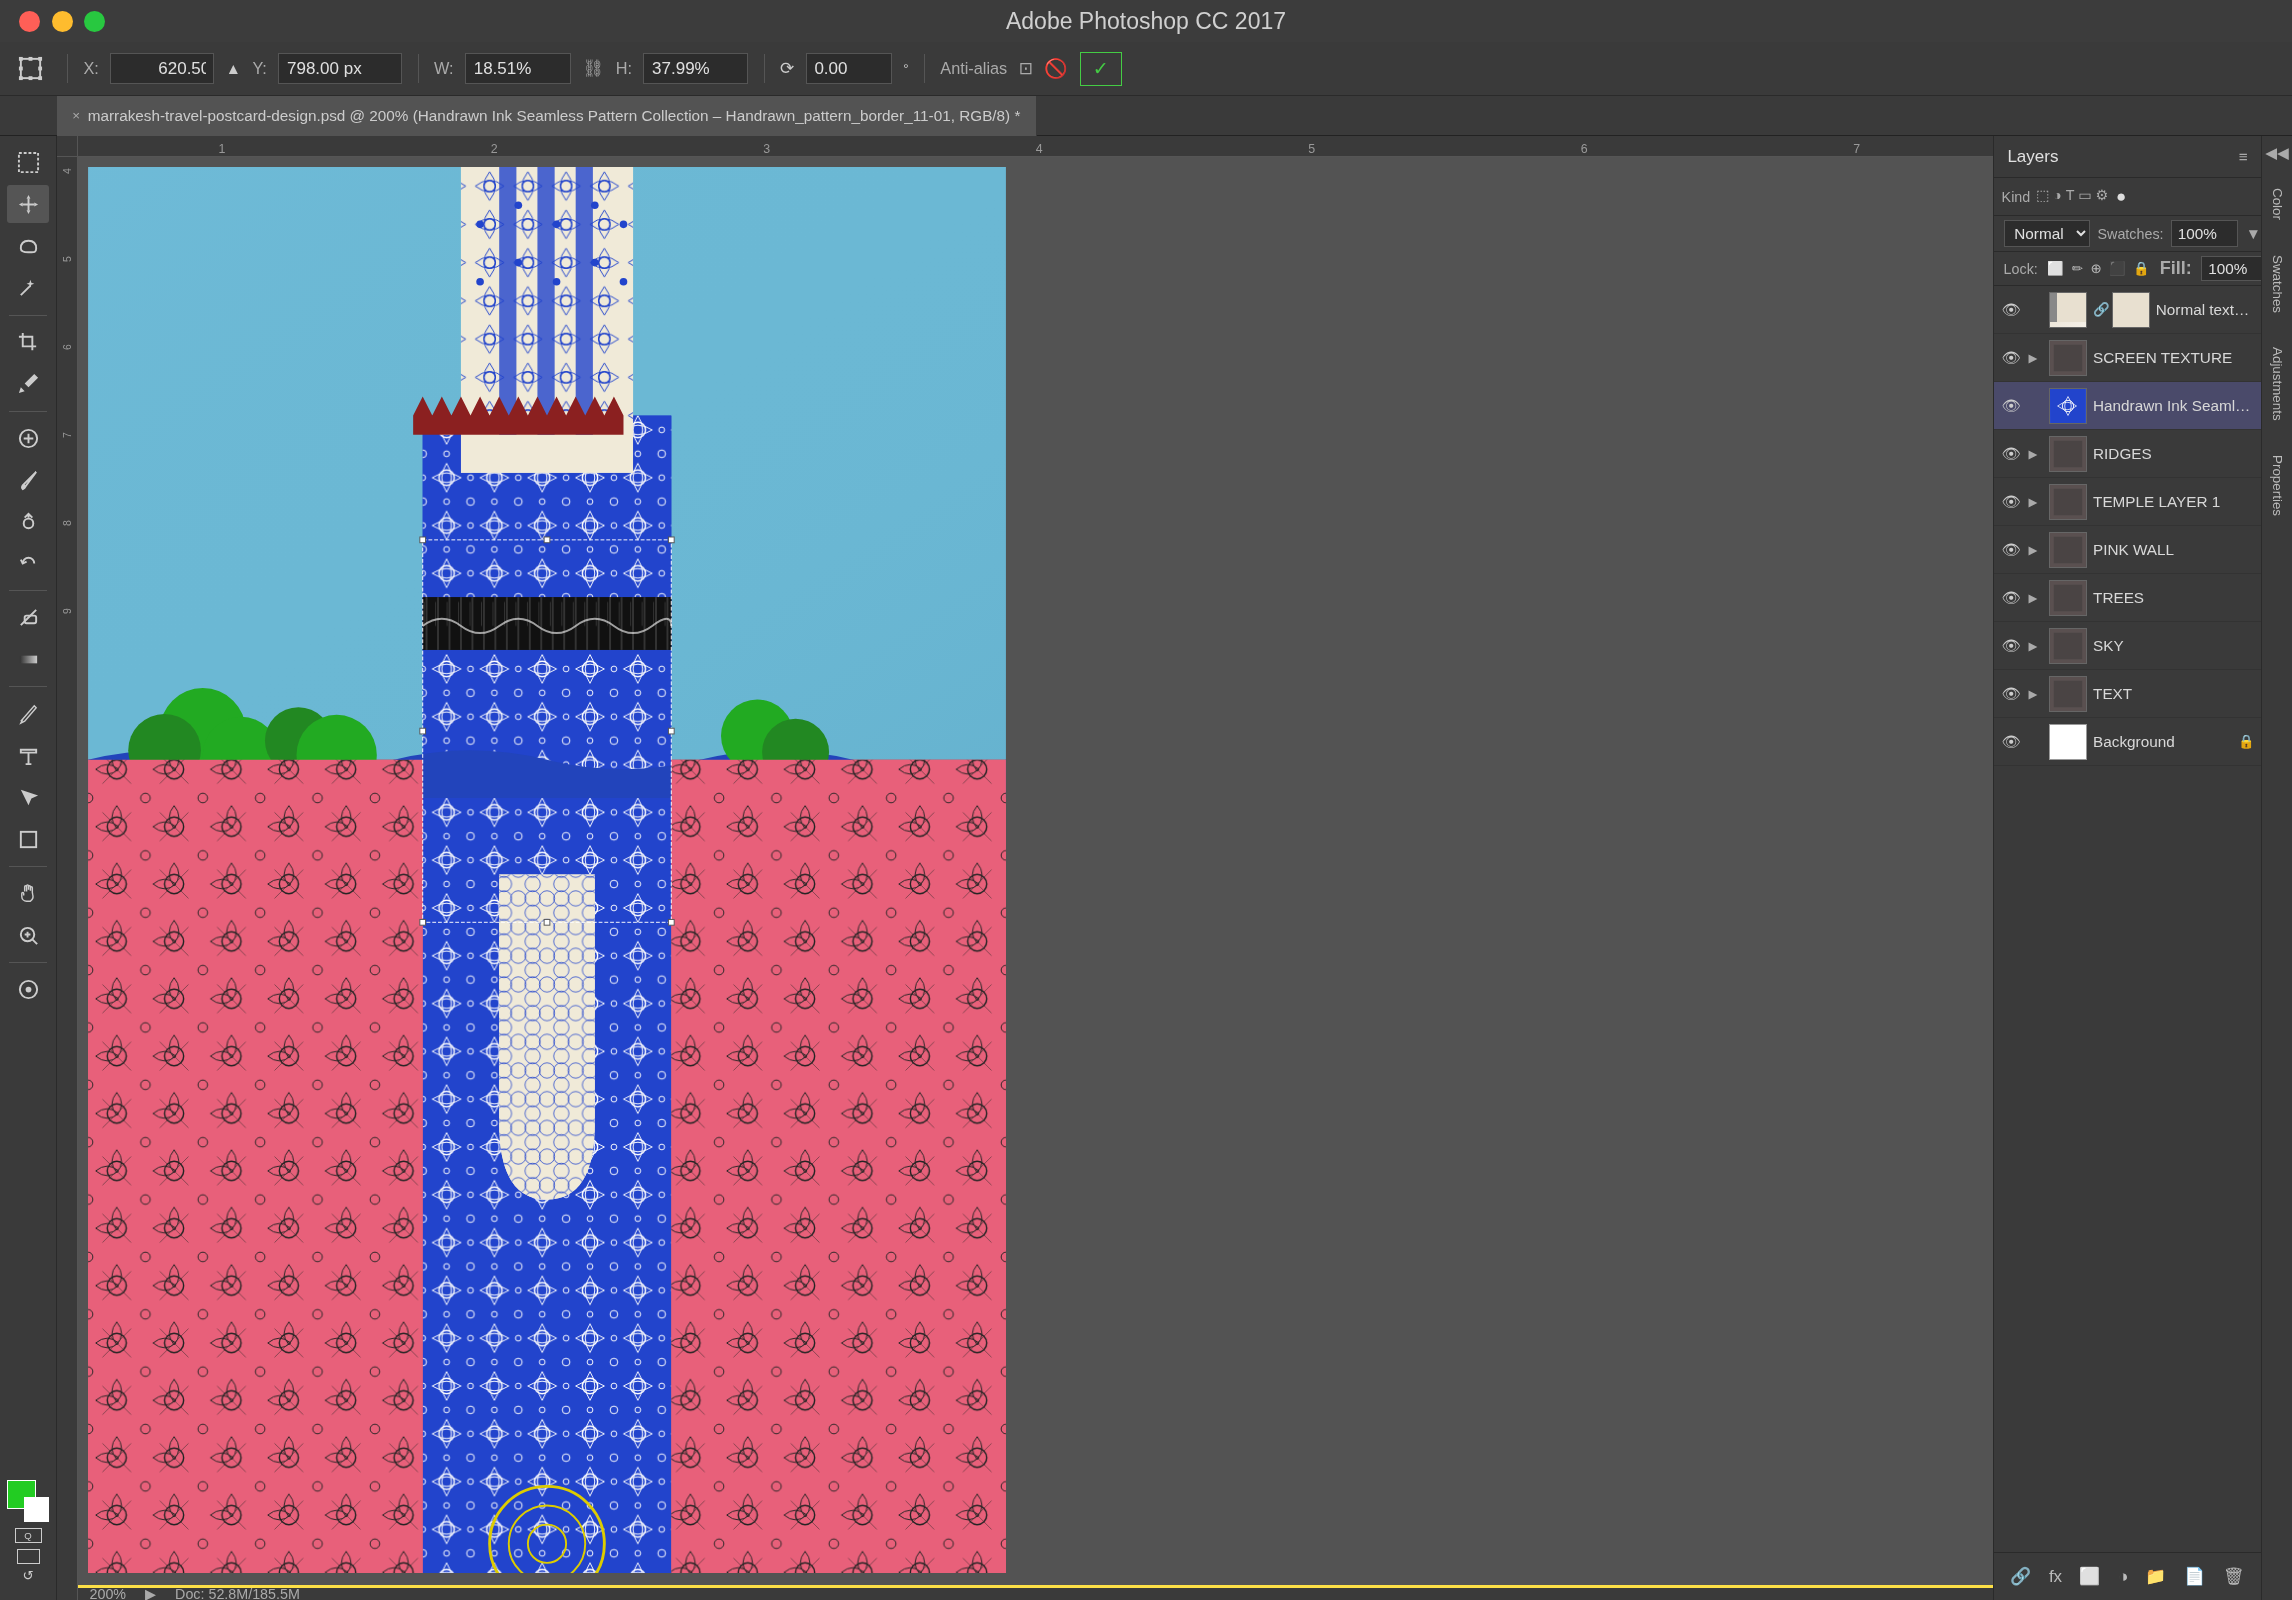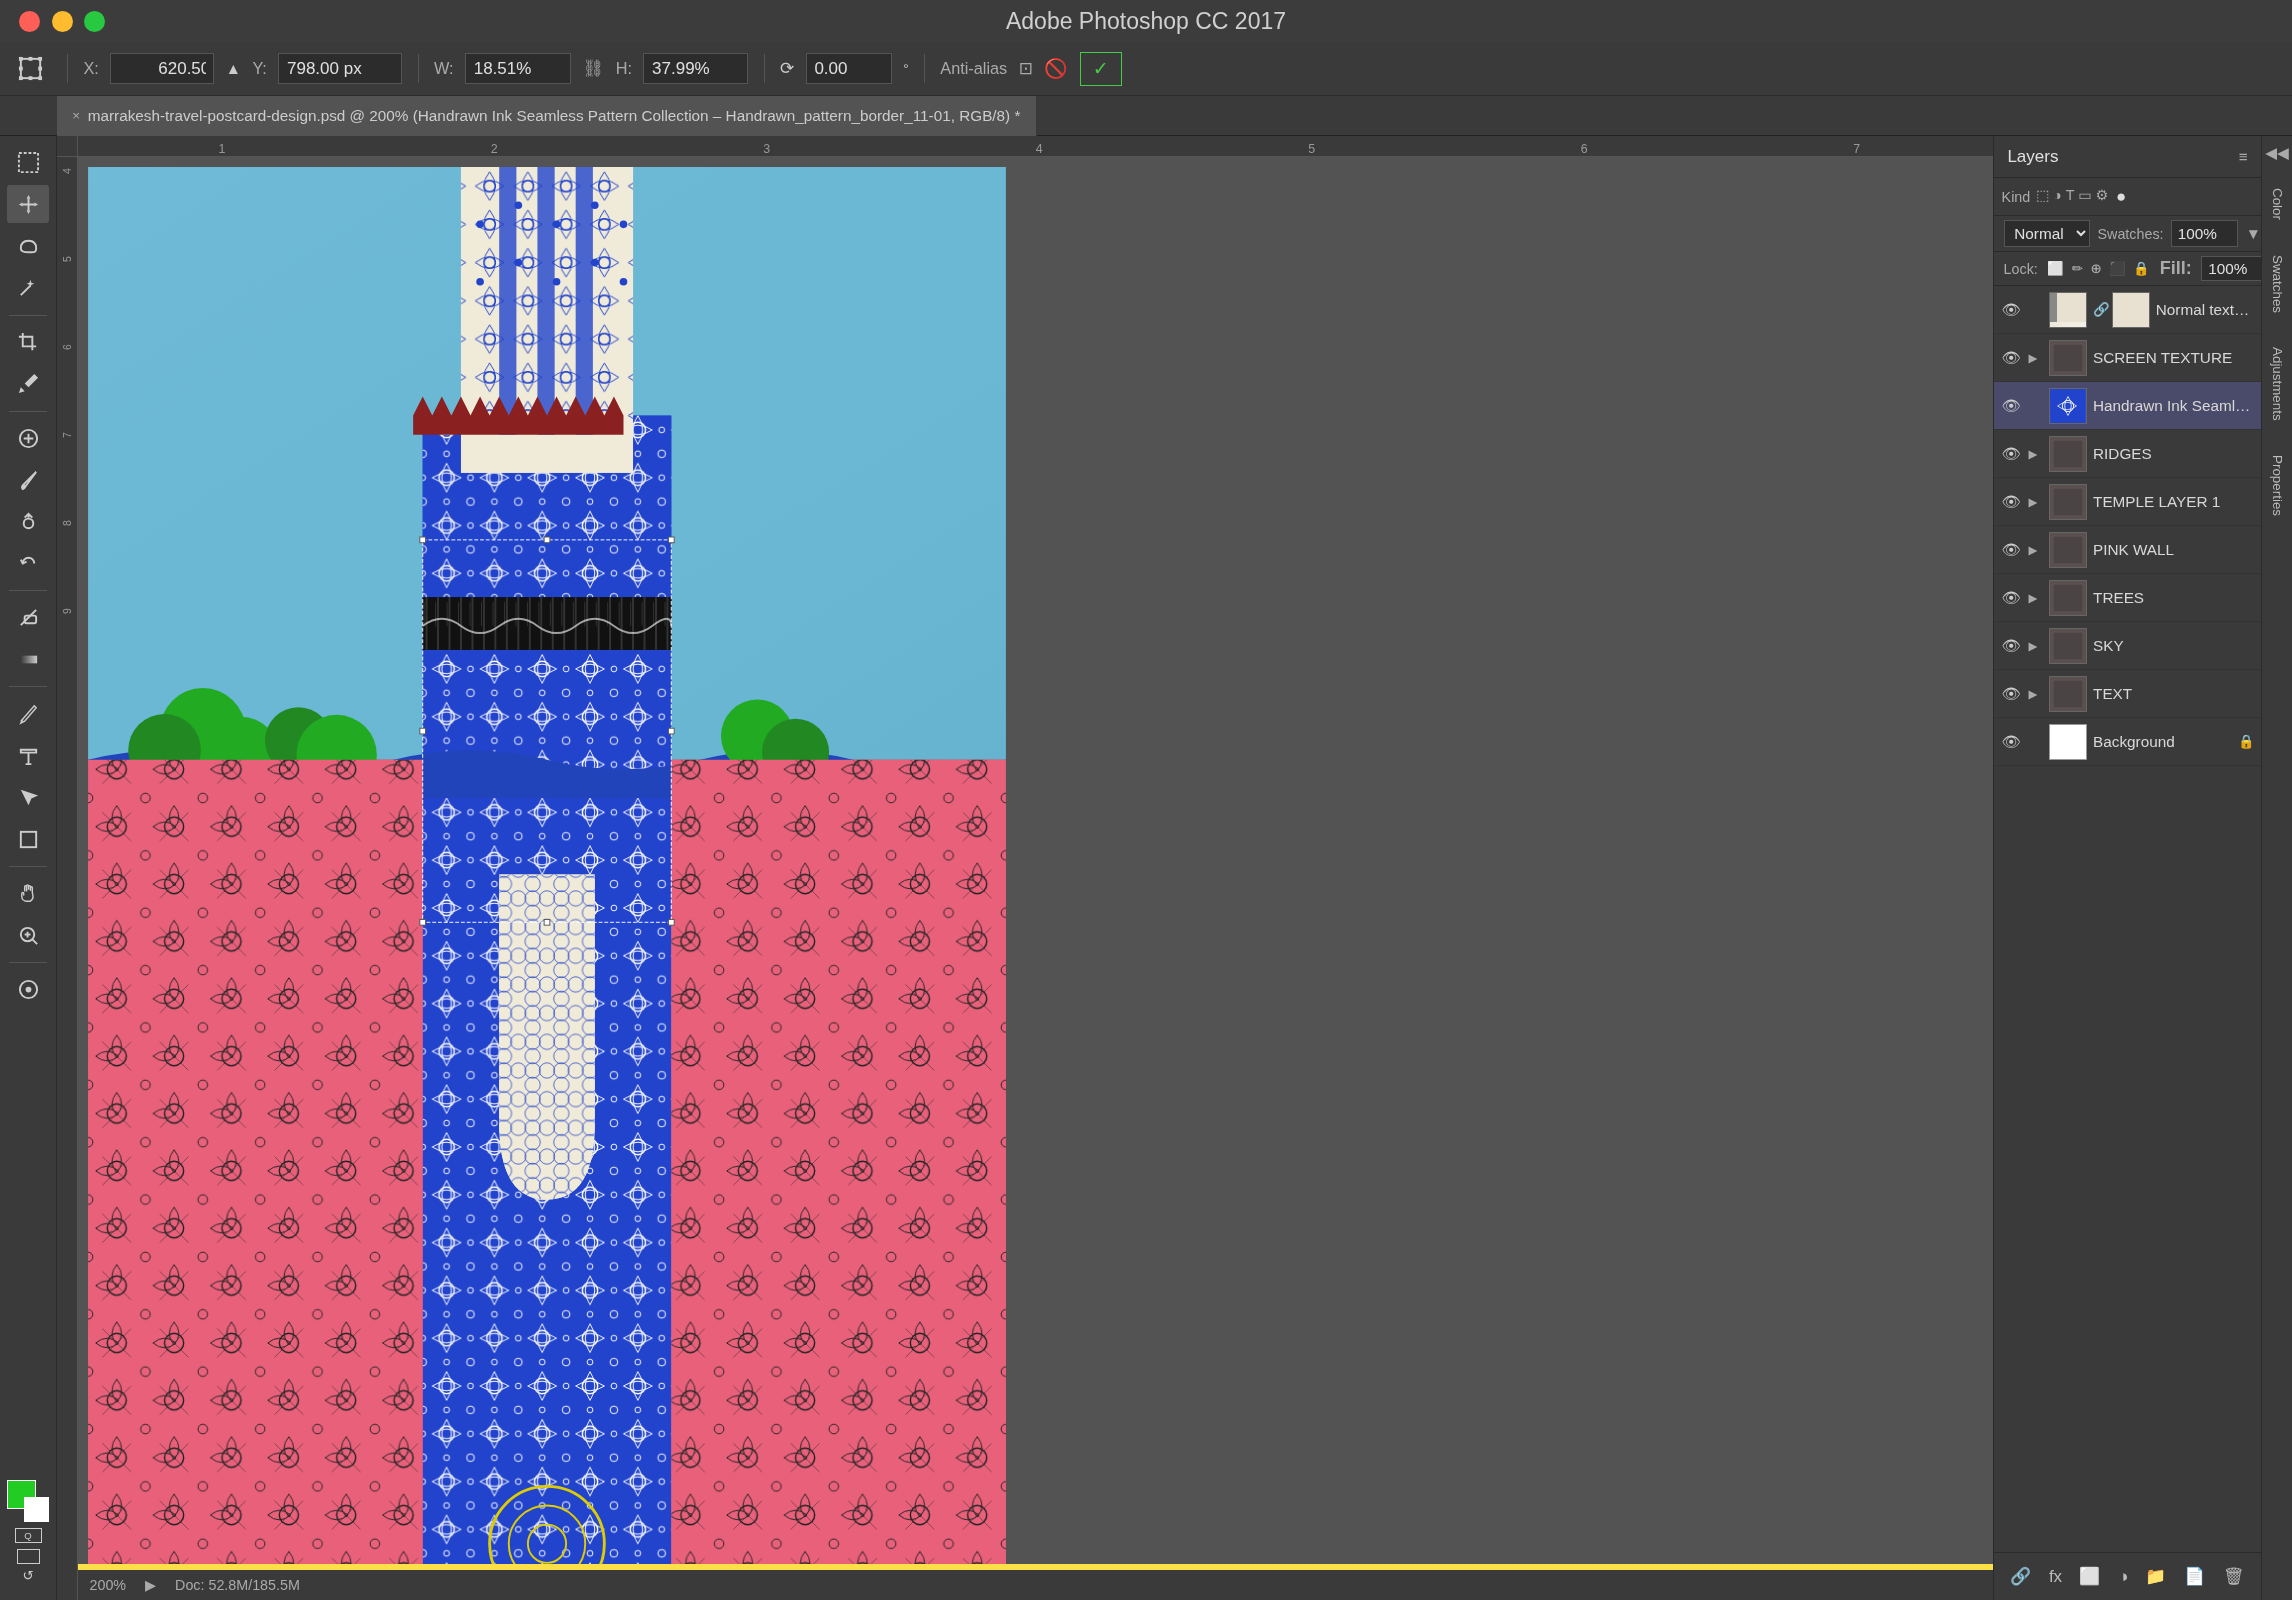--- a/index.html
+++ b/index.html
@@ -217,23 +217,23 @@
       width: 918px;
       height: 1415px;
     }
 
     
     .status-bar {
       position: absolute;
       bottom: 0;
       left: 21px;
       right: 0;
-      height: 36px;
-      background: #3a3a3a;
-      border-top: 6px solid #fde047;
+      height: 15px;
+      background: #3a3a3a;
+      border-top: 3px solid #fde047;
       display: flex;
       align-items: center;
       padding: 0 11.5px;
       gap: 19px;
       margin-top: 35px;
     }
     .status-item {
       color: #aaa;
       font-size: 14.3px;
     }

